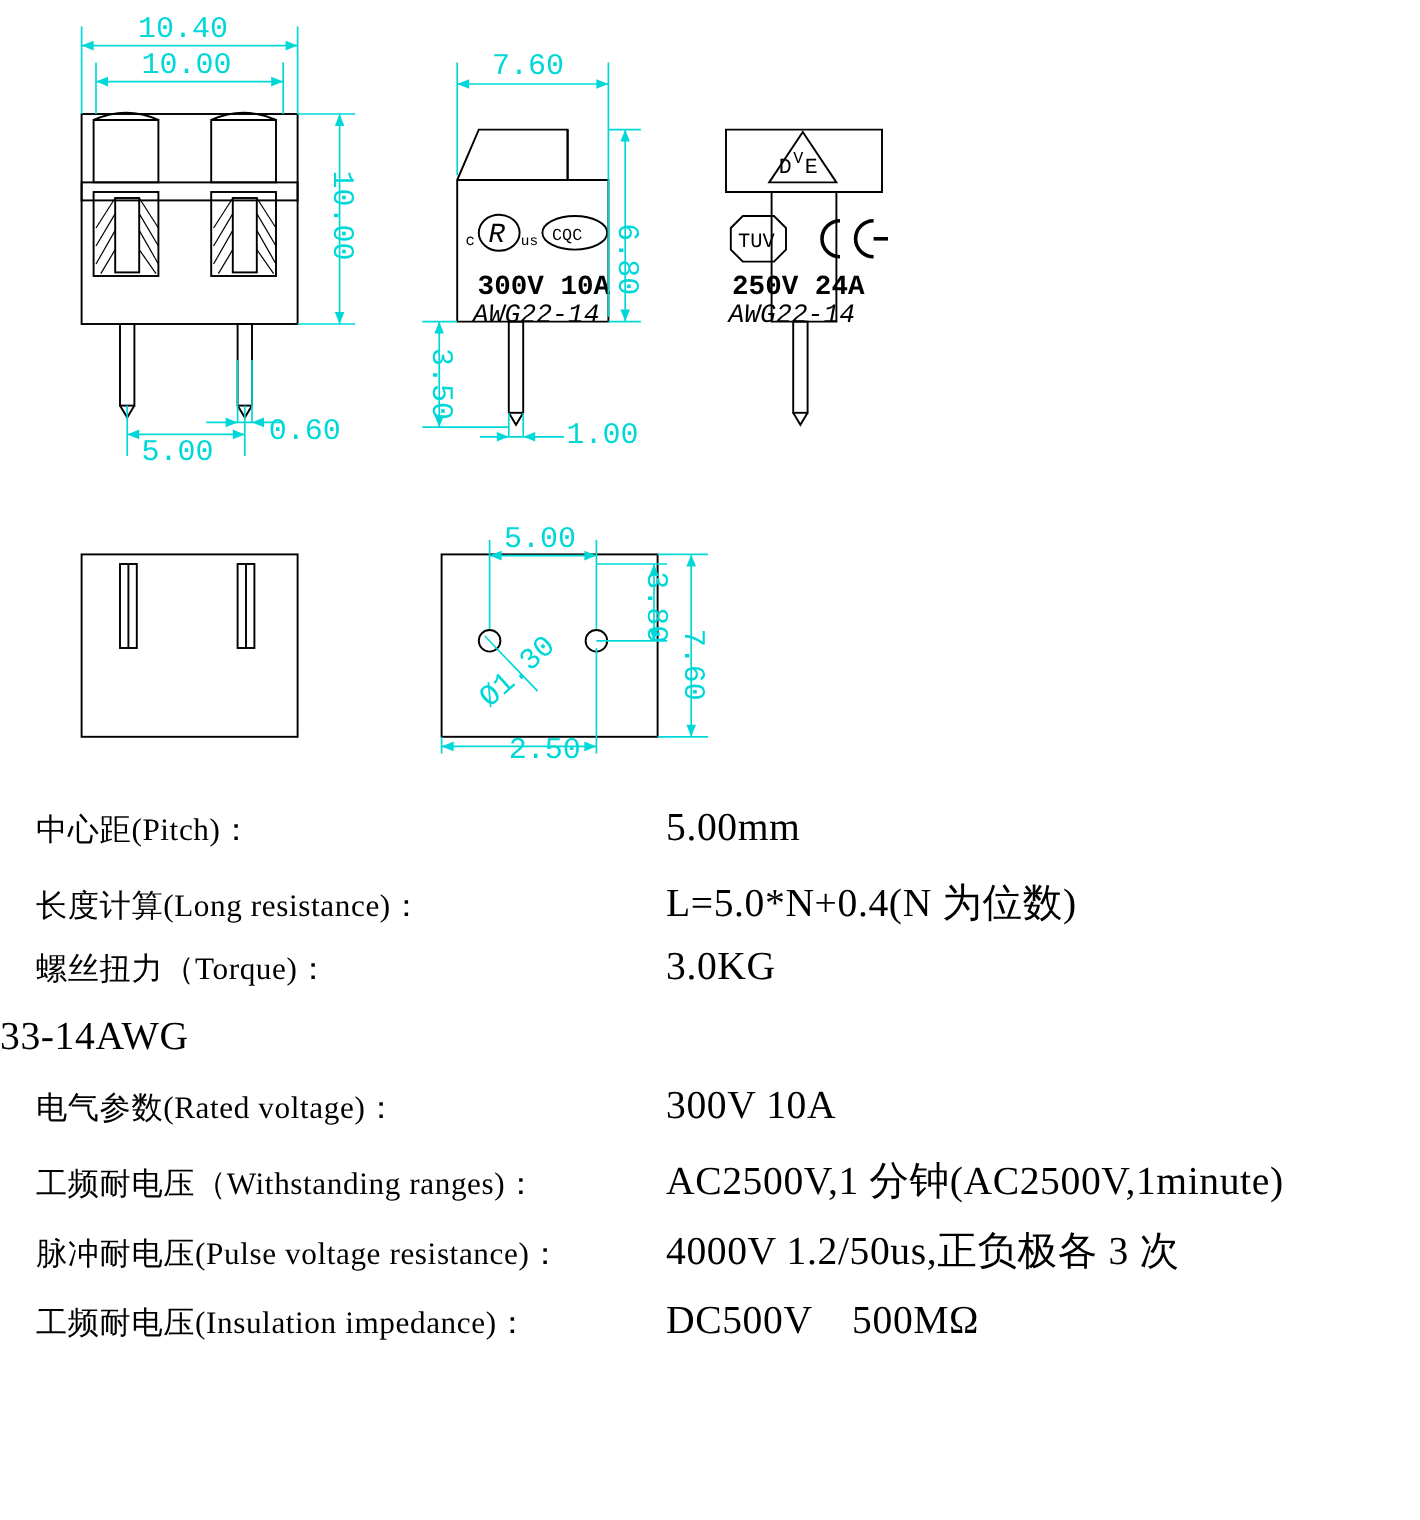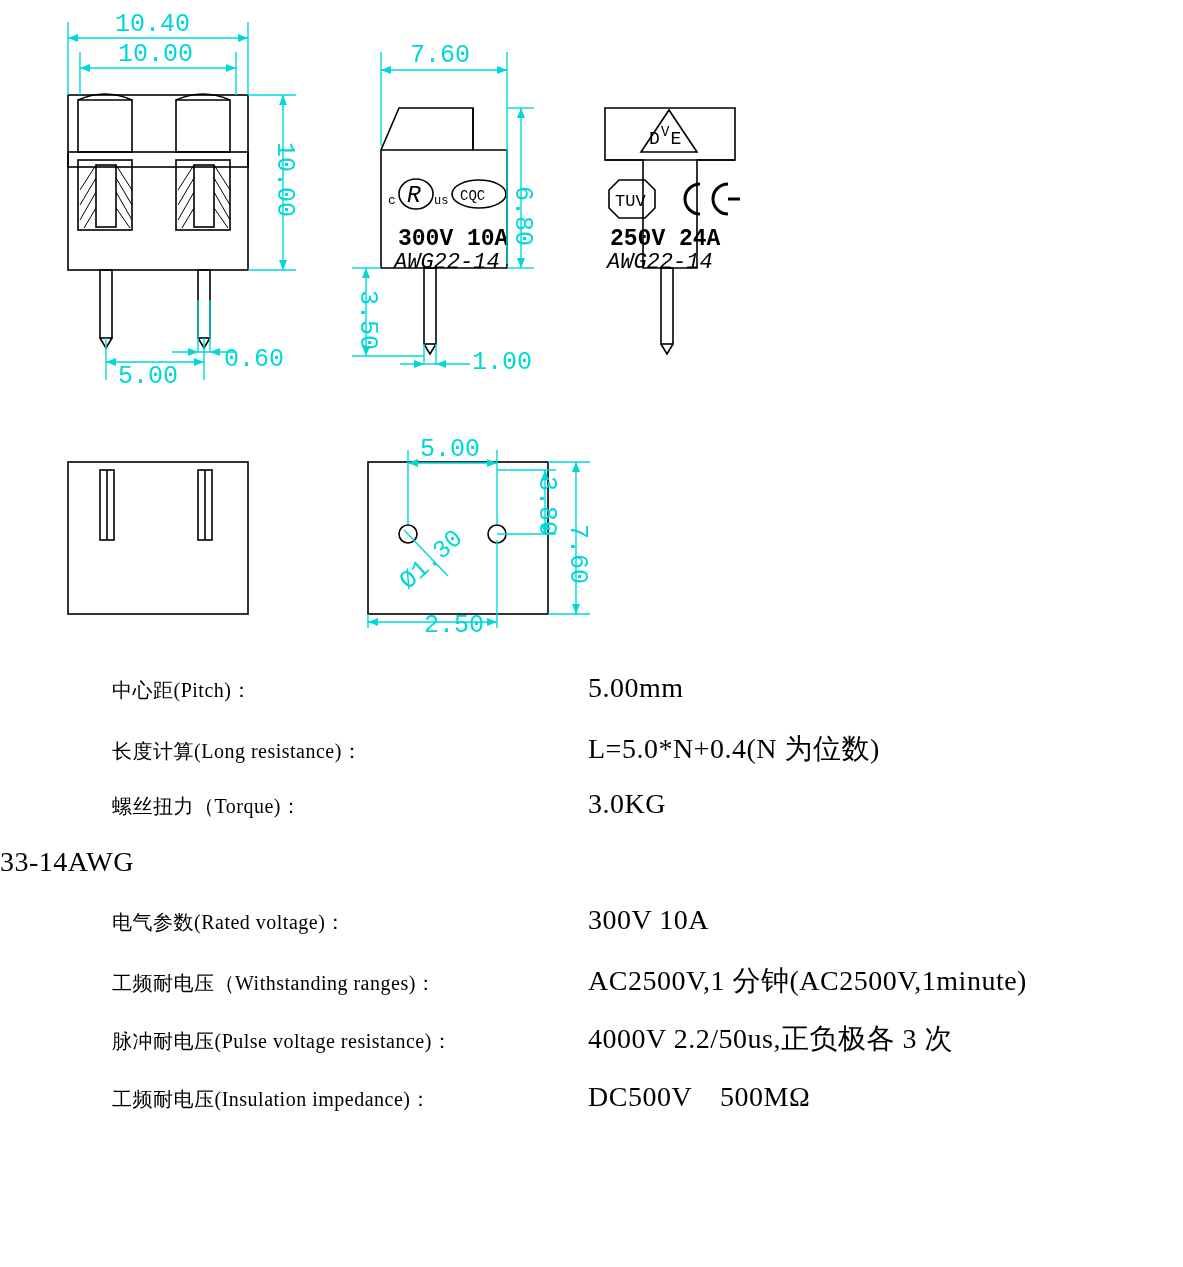--- a/index.html
+++ b/index.html
@@ -1,21 +1,21 @@
 <!DOCTYPE html>
 <html><head>
 <meta charset="utf-8">
 <style>
   html,body{margin:0;padding:0;background:#ffffff;}
   body{width:1183px;height:1267px;position:relative;font-family:"Liberation Serif",serif;color:#000;}
   .drawing{position:absolute;left:0;top:0;width:1183px;height:660px;}
   .specs{position:absolute;left:0;top:672px;width:1183px;}
   .spec-row{display:flex;align-items:baseline;margin-bottom:18px;height:40px;}
-  .spec-label{width:555px;padding-left:79px;box-sizing:border-box;font-size:20px;letter-spacing:0.5px;font-family:"Liberation Serif",serif;margin-left:33px;}
-  .spec-value{font-size:28px;font-family:"Liberation Serif",serif;letter-spacing:0.5px;}
+  .spec-label{width:555px;padding-left:30px;box-sizing:border-box;font-size:26px;letter-spacing:0.5px;font-family:"Liberation Serif",serif;}
+  .spec-value{font-size:33px;font-family:"Liberation Serif",serif;letter-spacing:0.5px;}
   svg{display:block;}
   text{font-family:"Liberation Mono",monospace;}
 </style>
 </head>
 <body>
 
 <div class="drawing">
 <svg width="1183" height="660" viewBox="0 0 1183 660">
   <g fill="none" stroke="#000" stroke-width="1.6">
 
@@ -264,19 +264,19 @@
   <div class="spec-row">
     <div class="spec-label">电气参数(Rated voltage)：</div>
     <div class="spec-value">300V 10A</div>
   </div>
   <div class="spec-row">
     <div class="spec-label">工频耐电压（Withstanding ranges)：</div>
     <div class="spec-value">AC2500V,1 分钟(AC2500V,1minute)</div>
   </div>
   <div class="spec-row">
     <div class="spec-label">脉冲耐电压(Pulse voltage resistance)：</div>
-    <div class="spec-value">4000V 2.2/50us,正负极各 3 次</div>
+    <div class="spec-value">4000V 1.2/50us,正负极各 3 次</div>
   </div>
   <div class="spec-row">
     <div class="spec-label">工频耐电压(Insulation impedance)：</div>
     <div class="spec-value">DC500V　500MΩ</div>
   </div>
 </div>
 
 </body></html>

